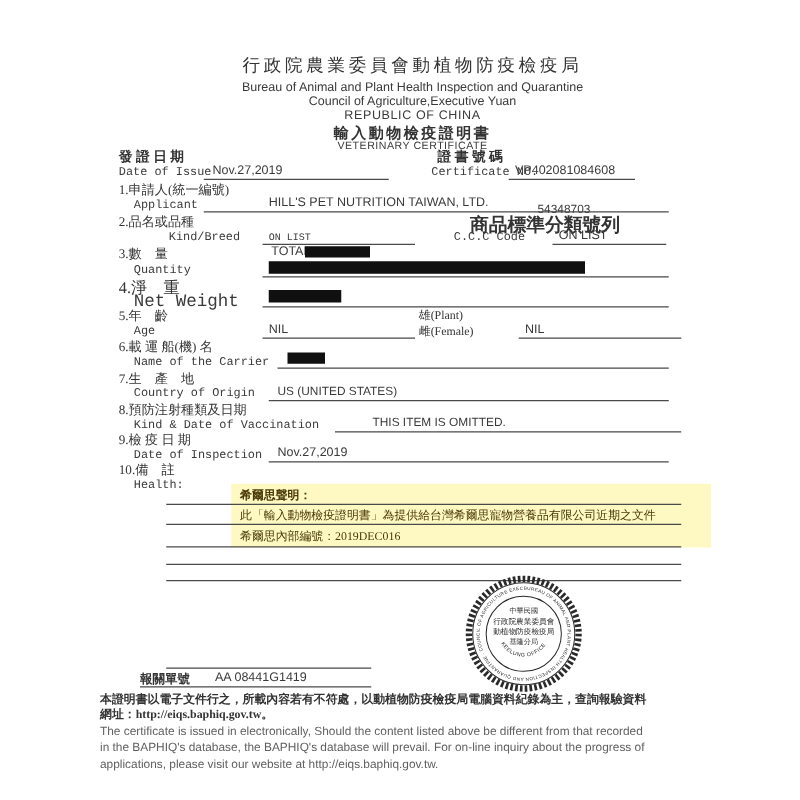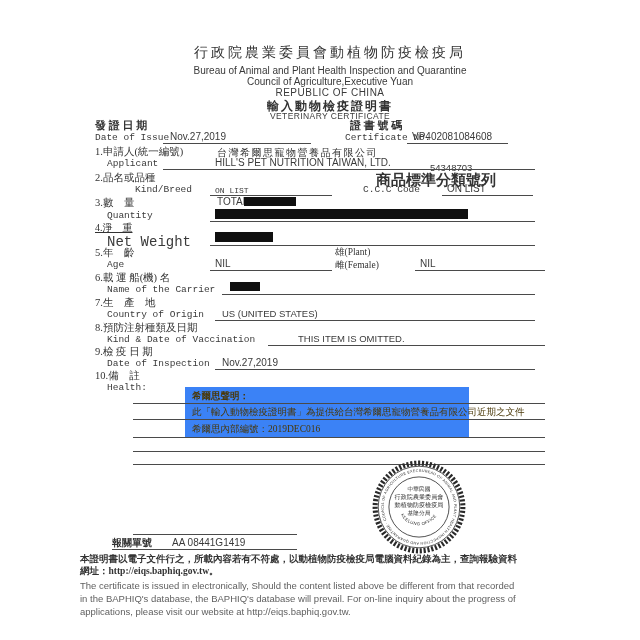--- a/index.html
+++ b/index.html
@@ -5,21 +5,21 @@
   html,body{margin:0;padding:0;background:#fff;}
   .page{position:relative;width:640px;height:640px;background:#ffffff;overflow:hidden;
         font-family:"Liberation Sans",sans-serif;color:#2b2b2b;}
   .abs{position:absolute;white-space:nowrap;}
   .zh{font-family:"Liberation Serif","DejaVu Serif",serif;color:#333;}
   .mono{font-family:"Liberation Mono","DejaVu Sans Mono",monospace;color:#3a3a3a;}
   .sans{font-family:"Liberation Sans","DejaVu Sans",sans-serif;color:#3a3a3a;}
   .rule{position:absolute;height:0;border-top:1px solid #4a4a4a;}
   .redact{position:absolute;background:#101010;}
   .hdr{left:20px;width:620px;text-align:center;}
-  .yellow-box{position:absolute;left:185px;top:387px;width:284px;height:51px;background:#3b82f6;}
+  .yellow-box{position:absolute;left:185px;top:387px;width:384px;height:51px;background:#fef9c3;}
   .yellow-box .yline{position:absolute;left:7px;font-family:"Liberation Serif",serif;
         color:#4a3808;font-size:9.5px;white-space:nowrap;}
   .seal-svg{position:absolute;left:368px;top:456px;}
 </style>
 </head>
 <body>
 
 <div class="page">
 
   <div class="abs hdr zh" style="top:44px;font-size:14px;letter-spacing:3px;">行政院農業委員會動植物防疫檢疫局</div>
@@ -33,21 +33,20 @@
   <div class="abs mono" style="left:95px;top:132px;font-size:9.5px;">Date of Issue</div>
   <div class="abs sans" style="left:170px;top:131px;font-size:10px;">Nov.27,2019</div>
   <div class="rule" style="left:163px;top:143px;width:148px;"></div>
 
   <div class="abs zh" style="left:350px;top:118px;font-size:11px;font-weight:bold;">證 書 號 碼</div>
   <div class="abs mono" style="left:345px;top:132px;font-size:9.5px;">Certificate NO.</div>
   <div class="abs sans" style="left:412px;top:131px;font-size:10px;">VP402081084608</div>
   <div class="rule" style="left:407px;top:143px;width:101px;"></div>
 
   <div class="abs zh" style="left:95px;top:145px;font-size:10.5px;">1.申請人(統一編號)</div>
-  <div class="abs zh" style="left:217px;top:146px;font-size:10px;letter-spacing:1.5px;">台灣希爾思寵物營養品有限公司</div>
   <div class="abs sans" style="left:430px;top:146px;font-size:9.5px;margin-top:16px;">54348703</div>
   <div class="abs mono" style="left:107px;top:158px;font-size:9.5px;">Applicant</div>
   <div class="abs sans" style="left:215px;top:157px;font-size:10px;">HILL'S PET NUTRITION TAIWAN, LTD.</div>
   <div class="rule" style="left:163px;top:169px;width:372px;"></div>
 
   <div class="abs zh" style="left:95px;top:171px;font-size:10.5px;">2.品名或品種</div>
   <div class="abs zh" style="left:360px;top:171px;font-size:15px;font-weight:bold;padding-left:16px;">商品標準分類號列</div>
   <div class="abs mono" style="left:107px;top:184px;font-size:9.5px;padding-left:28px;">Kind/Breed</div>
   <div class="abs mono" style="left:215px;top:186px;font-size:8px;">ON LIST</div>
   <div class="rule" style="left:210px;top:195px;width:122px;"></div>
@@ -55,21 +54,21 @@
   <div class="abs sans" style="left:447px;top:183px;font-size:10px;">ON LIST</div>
   <div class="rule" style="left:442px;top:195px;width:91px;"></div>
 
   <div class="abs zh" style="left:95px;top:196px;font-size:10.5px;">3.數　量</div>
   <div class="abs sans" style="left:217px;top:196px;font-size:10px;">TOTAL</div>
   <div class="redact" style="left:244px;top:197px;width:52px;height:9px;"></div>
   <div class="abs mono" style="left:107px;top:210px;font-size:9.5px;">Quantity</div>
   <div class="redact" style="left:215px;top:209px;width:253px;height:10px;"></div>
   <div class="rule" style="left:210px;top:221px;width:325px;"></div>
 
-  <div class="abs zh" style="left:95px;top:221px;font-size:10px;text-decoration:underline;">4.淨　重</div>
+  <div class="abs zh" style="left:95px;top:221px;font-size:13px;">4.淨　重</div>
   <div class="abs mono" style="left:107px;top:234px;font-size:14px;">Net Weight</div>
   <div class="redact" style="left:215px;top:232px;width:58px;height:10px;"></div>
   <div class="rule" style="left:210px;top:245px;width:325px;"></div>
 
   <div class="abs zh" style="left:95px;top:246px;font-size:10.5px;">5.年　齡</div>
   <div class="abs zh" style="left:335px;top:246px;font-size:9.5px;">雄(Plant)</div>
   <div class="abs mono" style="left:107px;top:259px;font-size:9.5px;">Age</div>
   <div class="abs sans" style="left:215px;top:258px;font-size:10px;">NIL</div>
   <div class="rule" style="left:210px;top:270px;width:122px;"></div>
   <div class="abs zh" style="left:335px;top:259px;font-size:9.5px;">雌(Female)</div>

